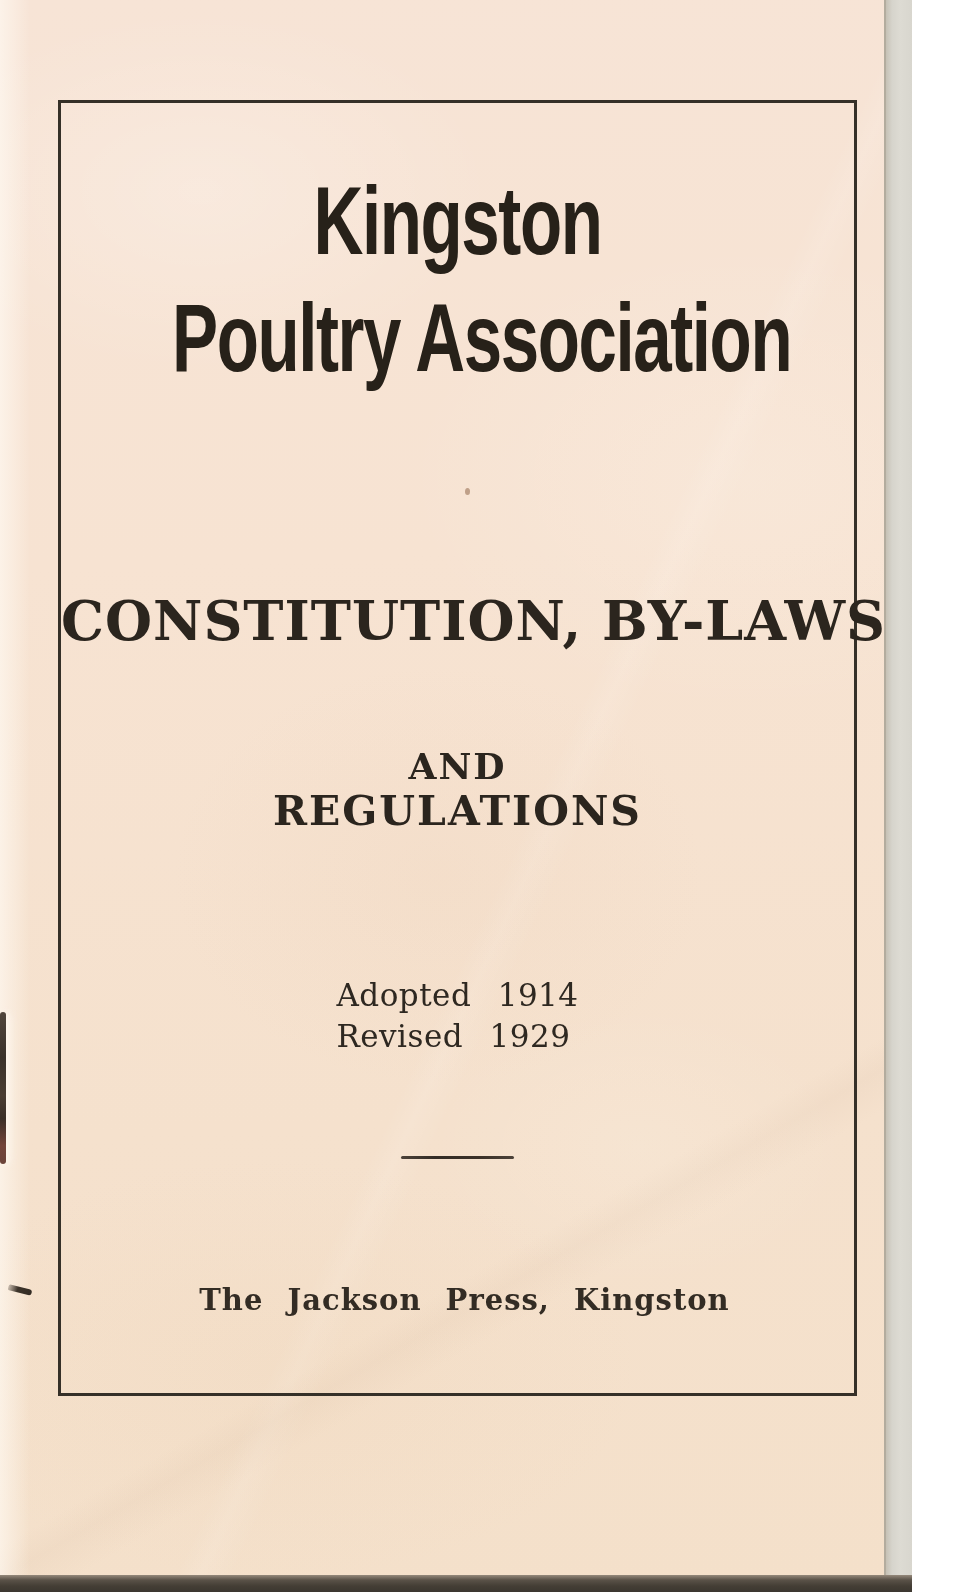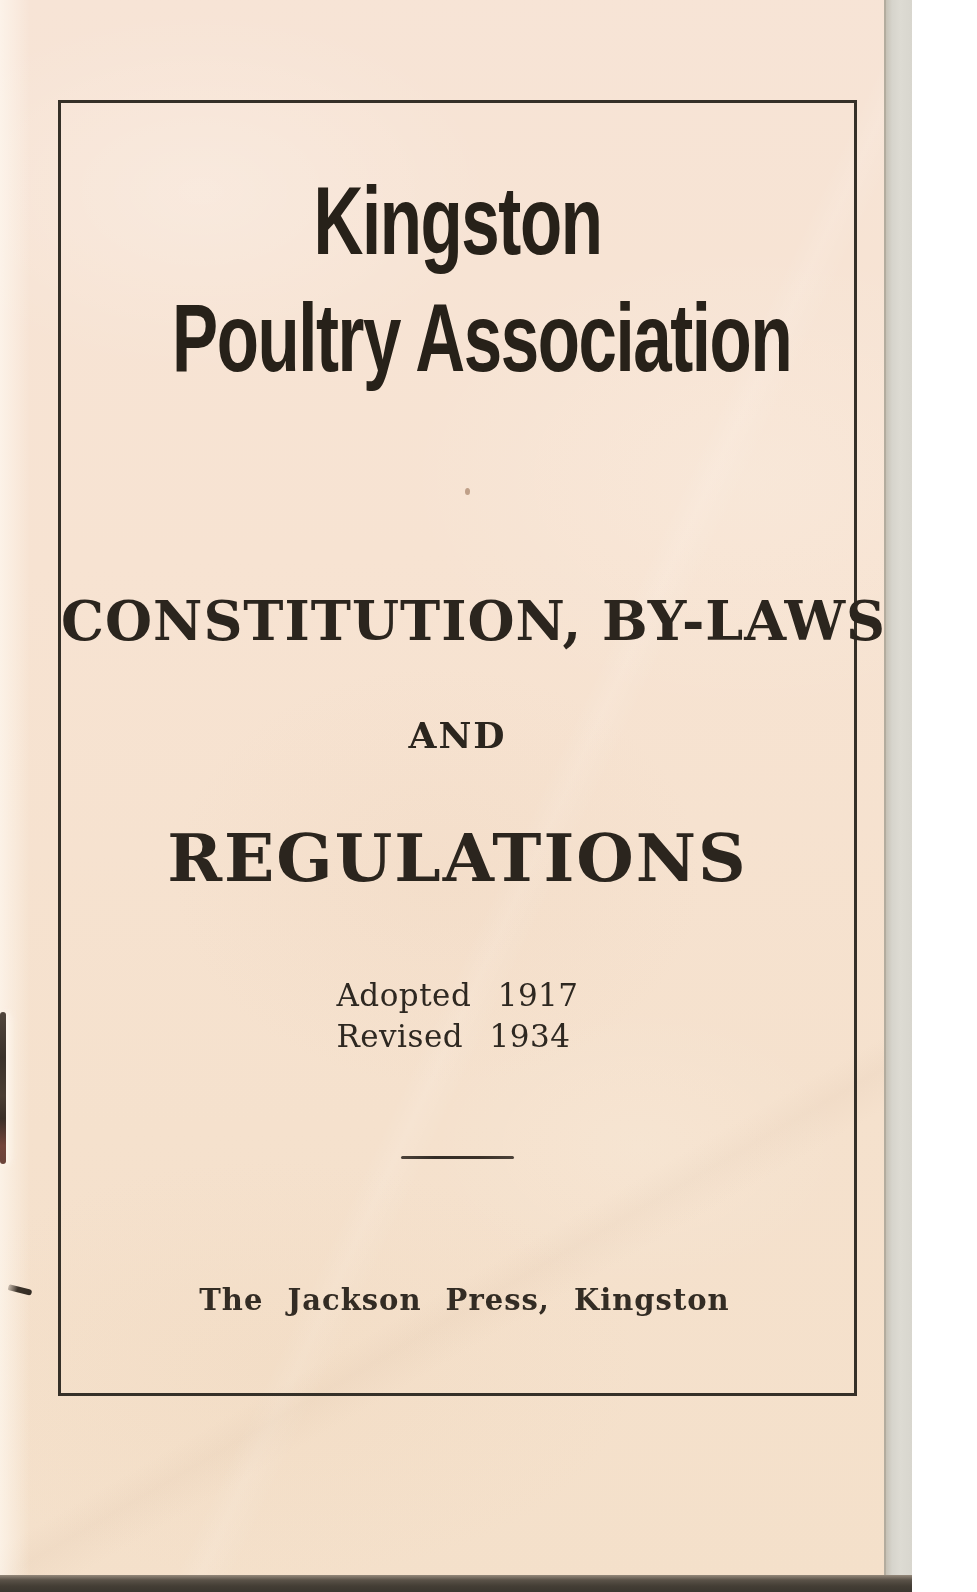--- a/index.html
+++ b/index.html
@@ -88,22 +88,22 @@
   }
   .title-1 { top: 70px; }
   .title-2 { top: 187px; }
 
   .serif-caps {
     font-weight: 700;
     color: #2b251e;
   }
   .sub-1 { top: 486px; font-size: 54px; letter-spacing: 1px; text-align: right; }
   .sub-2 { top: 556px; font-size: 54px; letter-spacing: 2px; }
-  .sub-and { top: 611px; font-size: 36px; letter-spacing: 2px; }
-  .sub-3 { top: 716px; font-size: 66px; letter-spacing: 2px; }
+  .sub-and { top: 642px; font-size: 36px; letter-spacing: 2px; }
+  .sub-3 { top: 684px; font-size: 41px; letter-spacing: 2px; }
 
   .dates-wrap {
     position: absolute; top: 872px; left: 0; right: 0;
     display: flex; justify-content: center;
   }
   .dates-block {
     text-align: left;
     font-size: 31px;
     line-height: 41px;
     color: #2e2821;
@@ -152,22 +152,22 @@
 
     <div class="centered serif-caps sub-1">CONSTITUTION, BY-LAWS</div>
 
 
     <div class="centered serif-caps sub-and">AND</div>
 
     <div class="centered serif-caps sub-3">REGULATIONS</div>
 
     <div class="dates-wrap">
       <div class="dates-block">
-        <div>Adopted 1917</div>
-        <div>Revised 1934</div>
+        <div>Adopted 1914</div>
+        <div>Revised 1929</div>
       </div>
     </div>
 
     <div class="divider">
       <div class="divider-rule"></div>
     </div>
 
     <div class="centered imprint">The Jackson Press, Kingston</div>
 
   </div>

